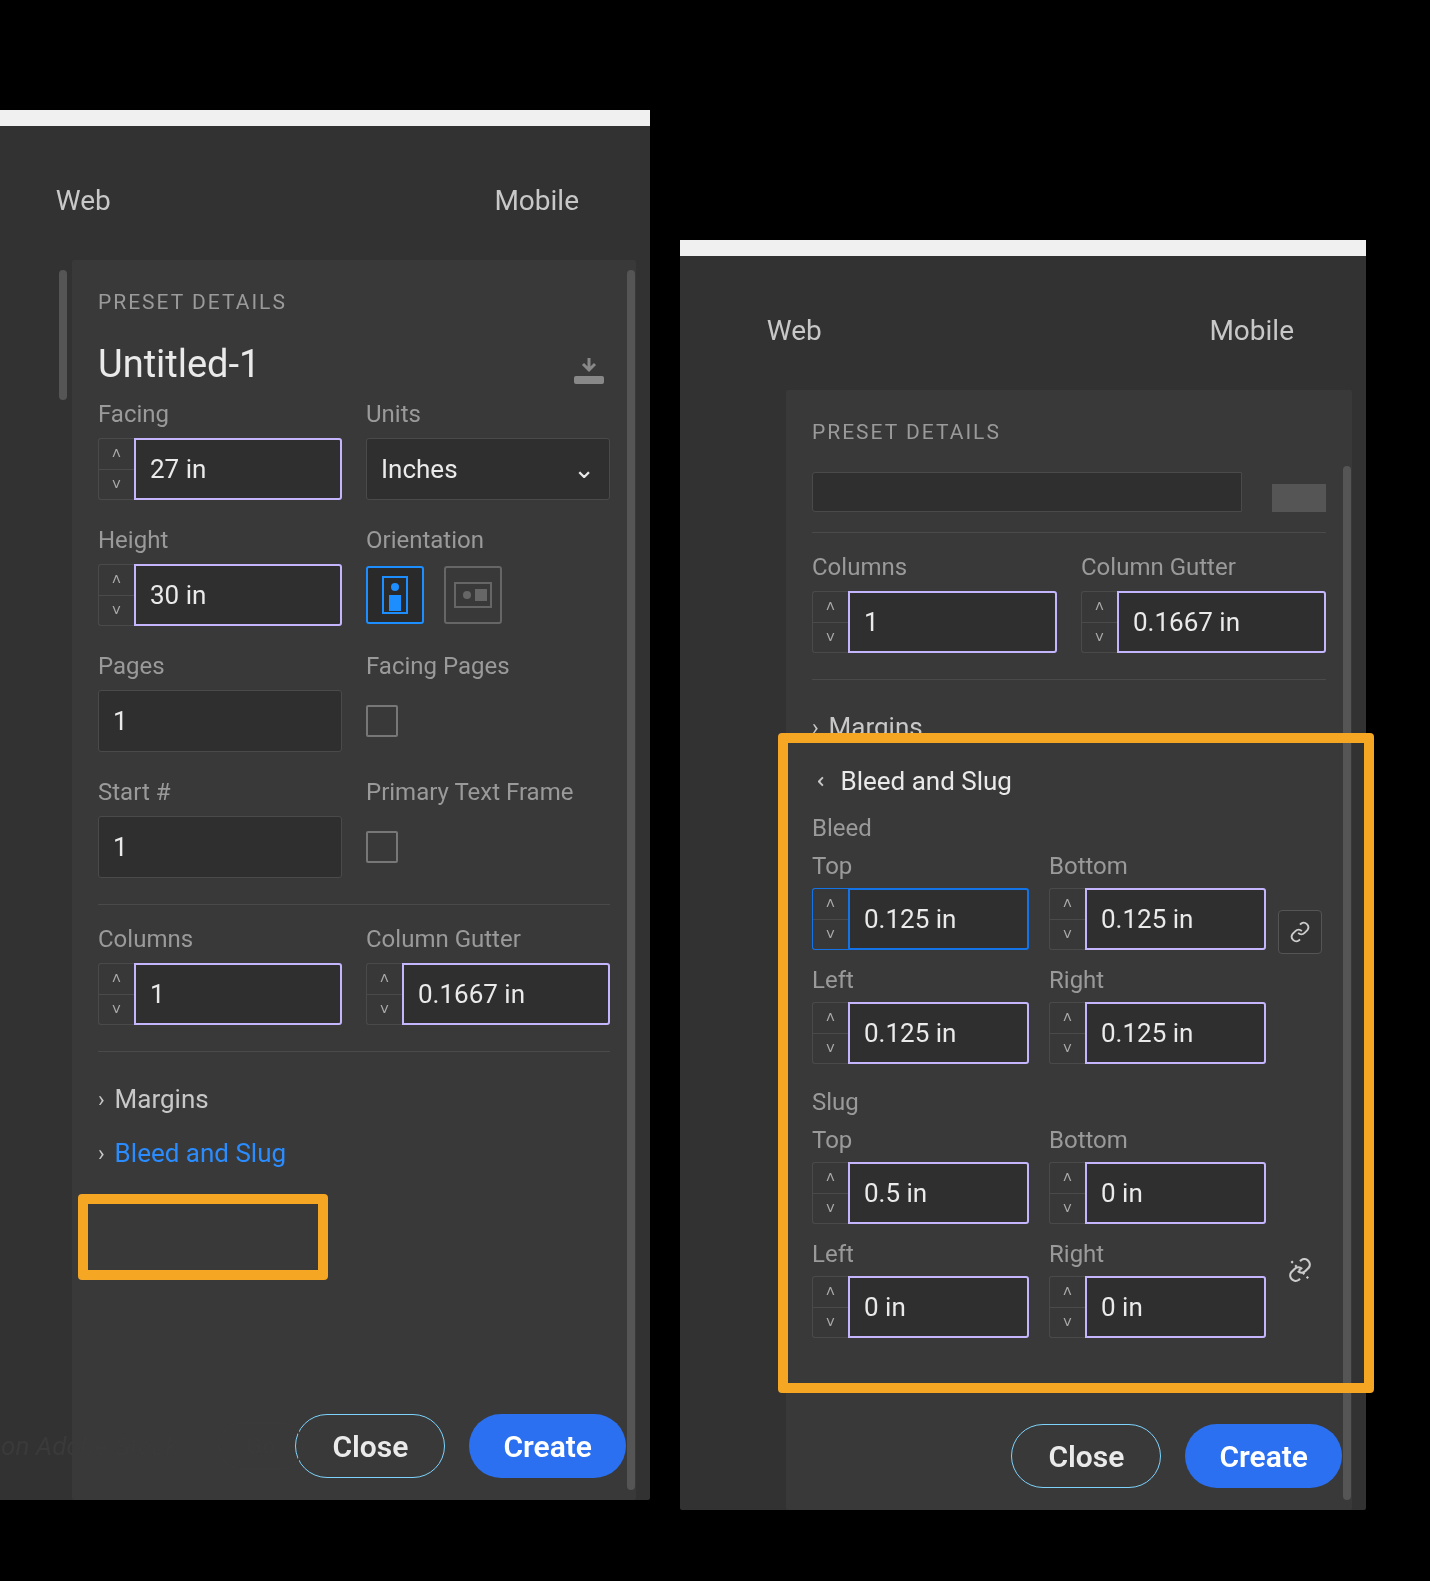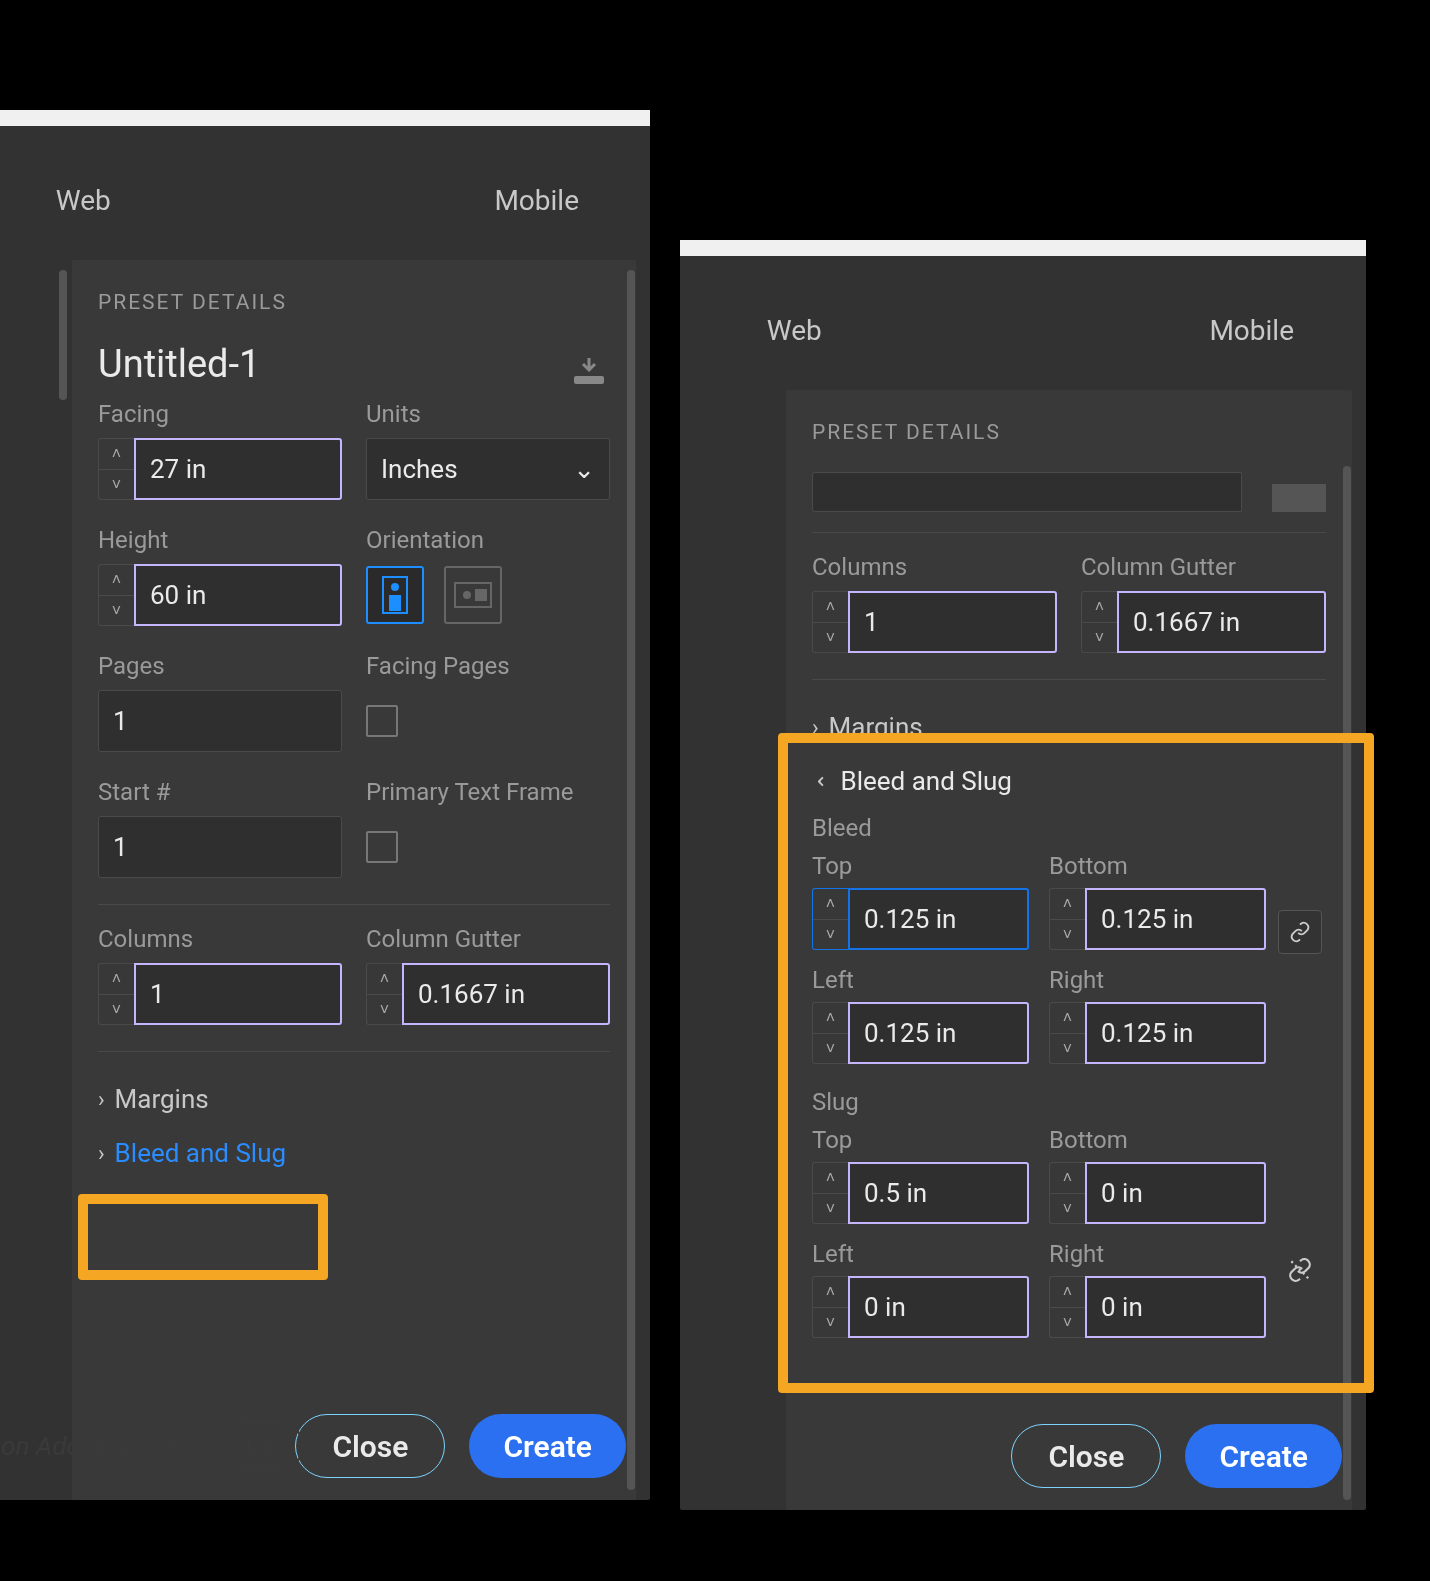--- a/index.html
+++ b/index.html
@@ -166,21 +166,21 @@
       </div>
 
       <div class="row">
         <div class="field">
           <div class="flabel">Height</div>
           <div class="numbox">
             <div class="stepper">
                   <div class="sbtn">˄</div>
                   <div class="sbtn">˅</div>
                 </div>
-            <div class="numval">60 in</div>
+            <div class="numval">30 in</div>
           </div>
         </div>
         <div class="field">
           <div class="flabel">Orientation</div>
           <div class="orient-row">
             <div class="orient-btn selected">
               <svg width="28" height="40" viewBox="0 0 28 40">
                     <rect x="2" y="2" width="24" height="36" fill="none" stroke="currentColor" stroke-width="2"></rect>
                     <circle cx="14" cy="12" r="4" fill="currentColor"></circle>
                     <rect x="8" y="20" width="12" height="16" fill="currentColor"></rect>

